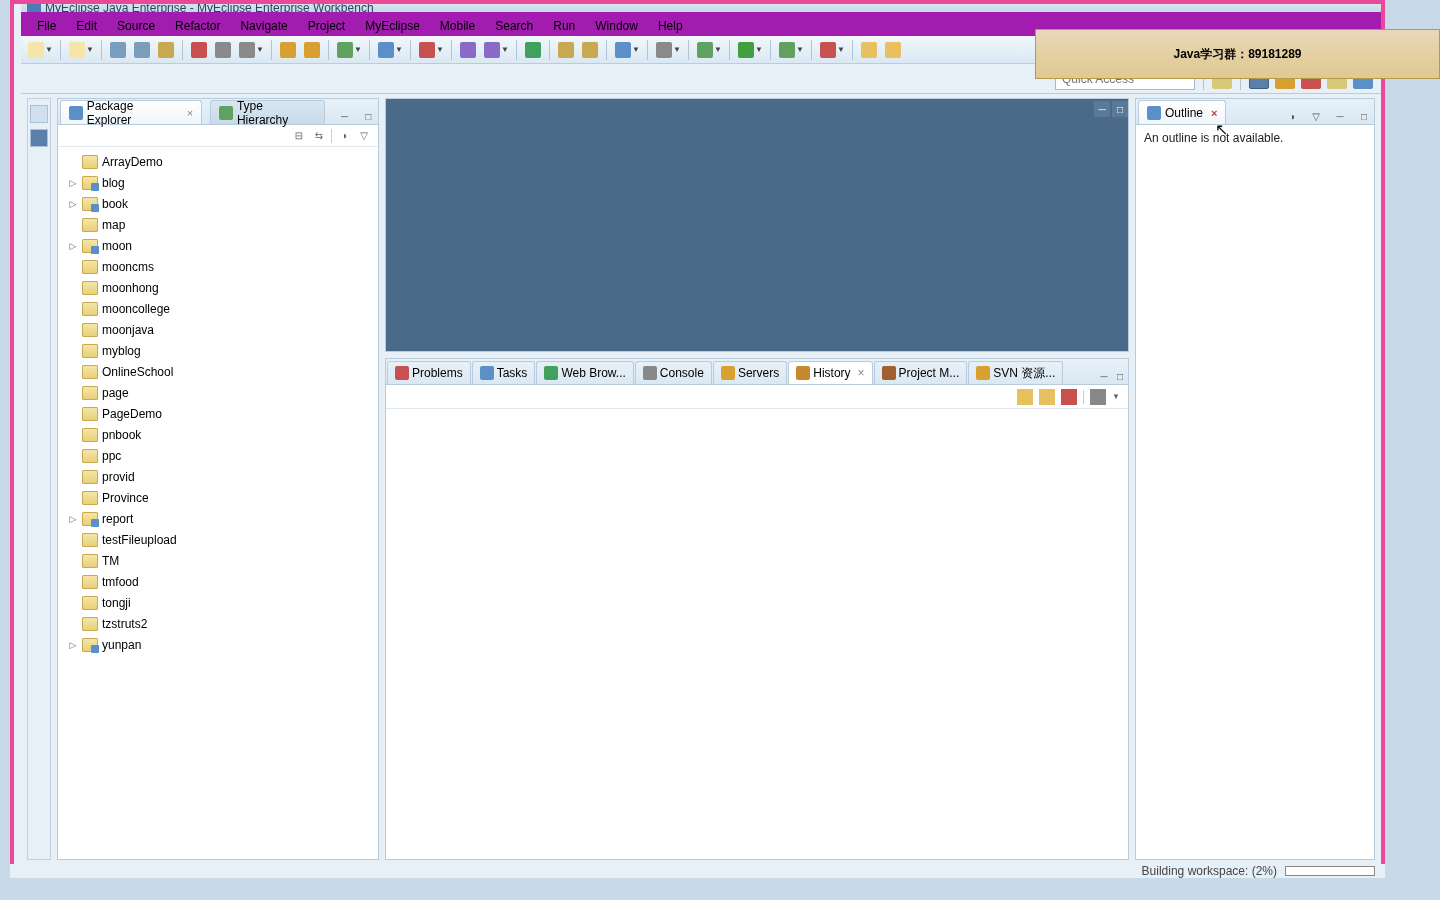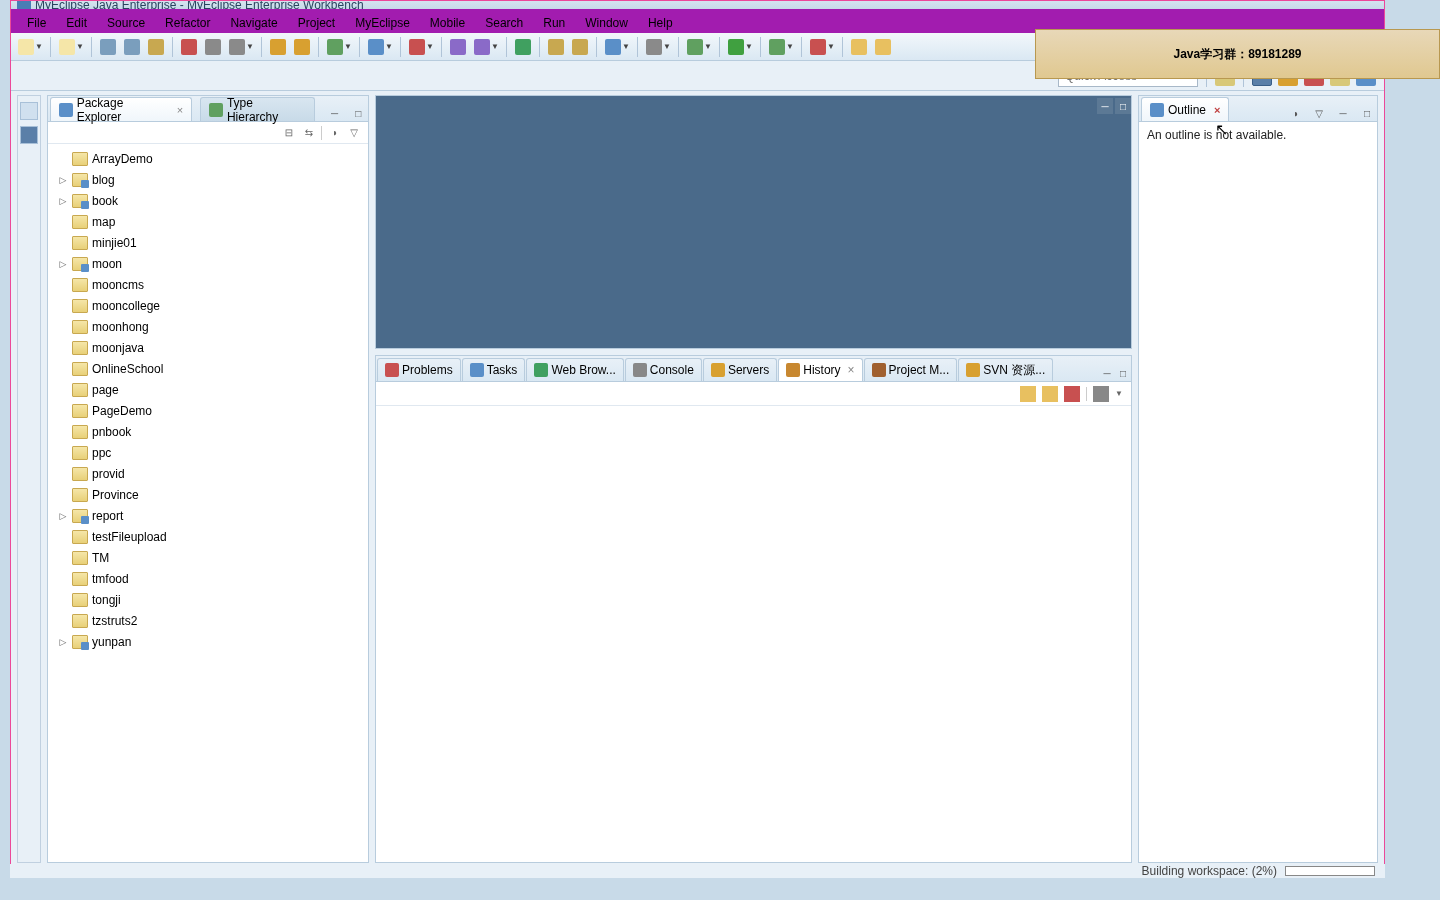--- a/index.html
+++ b/index.html
@@ -1,18 +1,18 @@
 <!DOCTYPE html>
 <html><head>
 <meta charset="utf-8">
 <style>
 * { margin: 0; padding: 0; box-sizing: border-box; font-family: "Segoe UI", Tahoma, sans-serif; font-size: 12px; }
 body { background: #c8dae8; width: 1440px; height: 900px; overflow: hidden; position: relative; }
 
-.window { position: absolute; left: 10px; top: 0; width: 1375px; height: 870px; background: #e8f0f7; border: 1px solid #ec4899; display: flex; flex-direction: column; }
+.window { position: absolute; left: 10px; top: 0; width: 1375px; height: 870px; background: #e8f0f7; border: 4px solid #ec4899; display: flex; flex-direction: column; padding-left: 7px; }
 
 .titlebar { height: 8px; background: linear-gradient(#d4e4f0,#c8dae8); display:flex; align-items:center; padding:0 6px; gap:4px; overflow:hidden;}
 .titlebar .ticon{width:14px;height:14px;background:#4a7db5;border-radius:2px;}
 .titlebar .ttext{color:#2a4560;white-space:nowrap;}
 
 .menubar { height: 24px; background: #a21caf; display: flex; align-items: flex-end; padding: 0 6px; }
 .menubar .mitem { padding: 3px 10px; cursor: pointer; }
 
 .toolbar-row { height: 28px; background: linear-gradient(#f2f7fb,#dae8f3); border-bottom:1px solid #b8ccdd; display:flex; align-items:center; padding:0 4px; gap:2px; }
 .tbtn { width: 22px; height: 22px; display:flex; align-items:center; justify-content:center; border-radius:2px; cursor:pointer; position:relative;}
@@ -270,48 +270,48 @@
             <span class="arrow">▷</span>
             <div class="fico proj"></div>
             <span>book</span>
           </div>
           <div class="tree-item">
             <span class="arrow"></span>
             <div class="fico"></div>
             <span>map</span>
           </div>
           <div class="tree-item">
-            <span class="arrow"></span>
-            <div class="fico"></div>
-            <span>minjie01</span>
-          </div>
-          <div class="tree-item">
             <span class="arrow">▷</span>
             <div class="fico proj"></div>
             <span>moon</span>
           </div>
           <div class="tree-item">
             <span class="arrow"></span>
             <div class="fico"></div>
             <span>mooncms</span>
           </div>
           <div class="tree-item">
             <span class="arrow"></span>
             <div class="fico"></div>
+            <span>moonhong</span>
+          </div>
+          <div class="tree-item">
+            <span class="arrow"></span>
+            <div class="fico"></div>
             <span>mooncollege</span>
           </div>
           <div class="tree-item">
             <span class="arrow"></span>
             <div class="fico"></div>
-            <span>moonhong</span>
-          </div>
-          <div class="tree-item">
-            <span class="arrow"></span>
-            <div class="fico"></div>
             <span>moonjava</span>
+          </div>
+          <div class="tree-item">
+            <span class="arrow"></span>
+            <div class="fico"></div>
+            <span>myblog</span>
           </div>
           <div class="tree-item">
             <span class="arrow"></span>
             <div class="fico"></div>
             <span>OnlineSchool</span>
           </div>
           <div class="tree-item">
             <span class="arrow"></span>
             <div class="fico"></div>
             <span>page</span>

